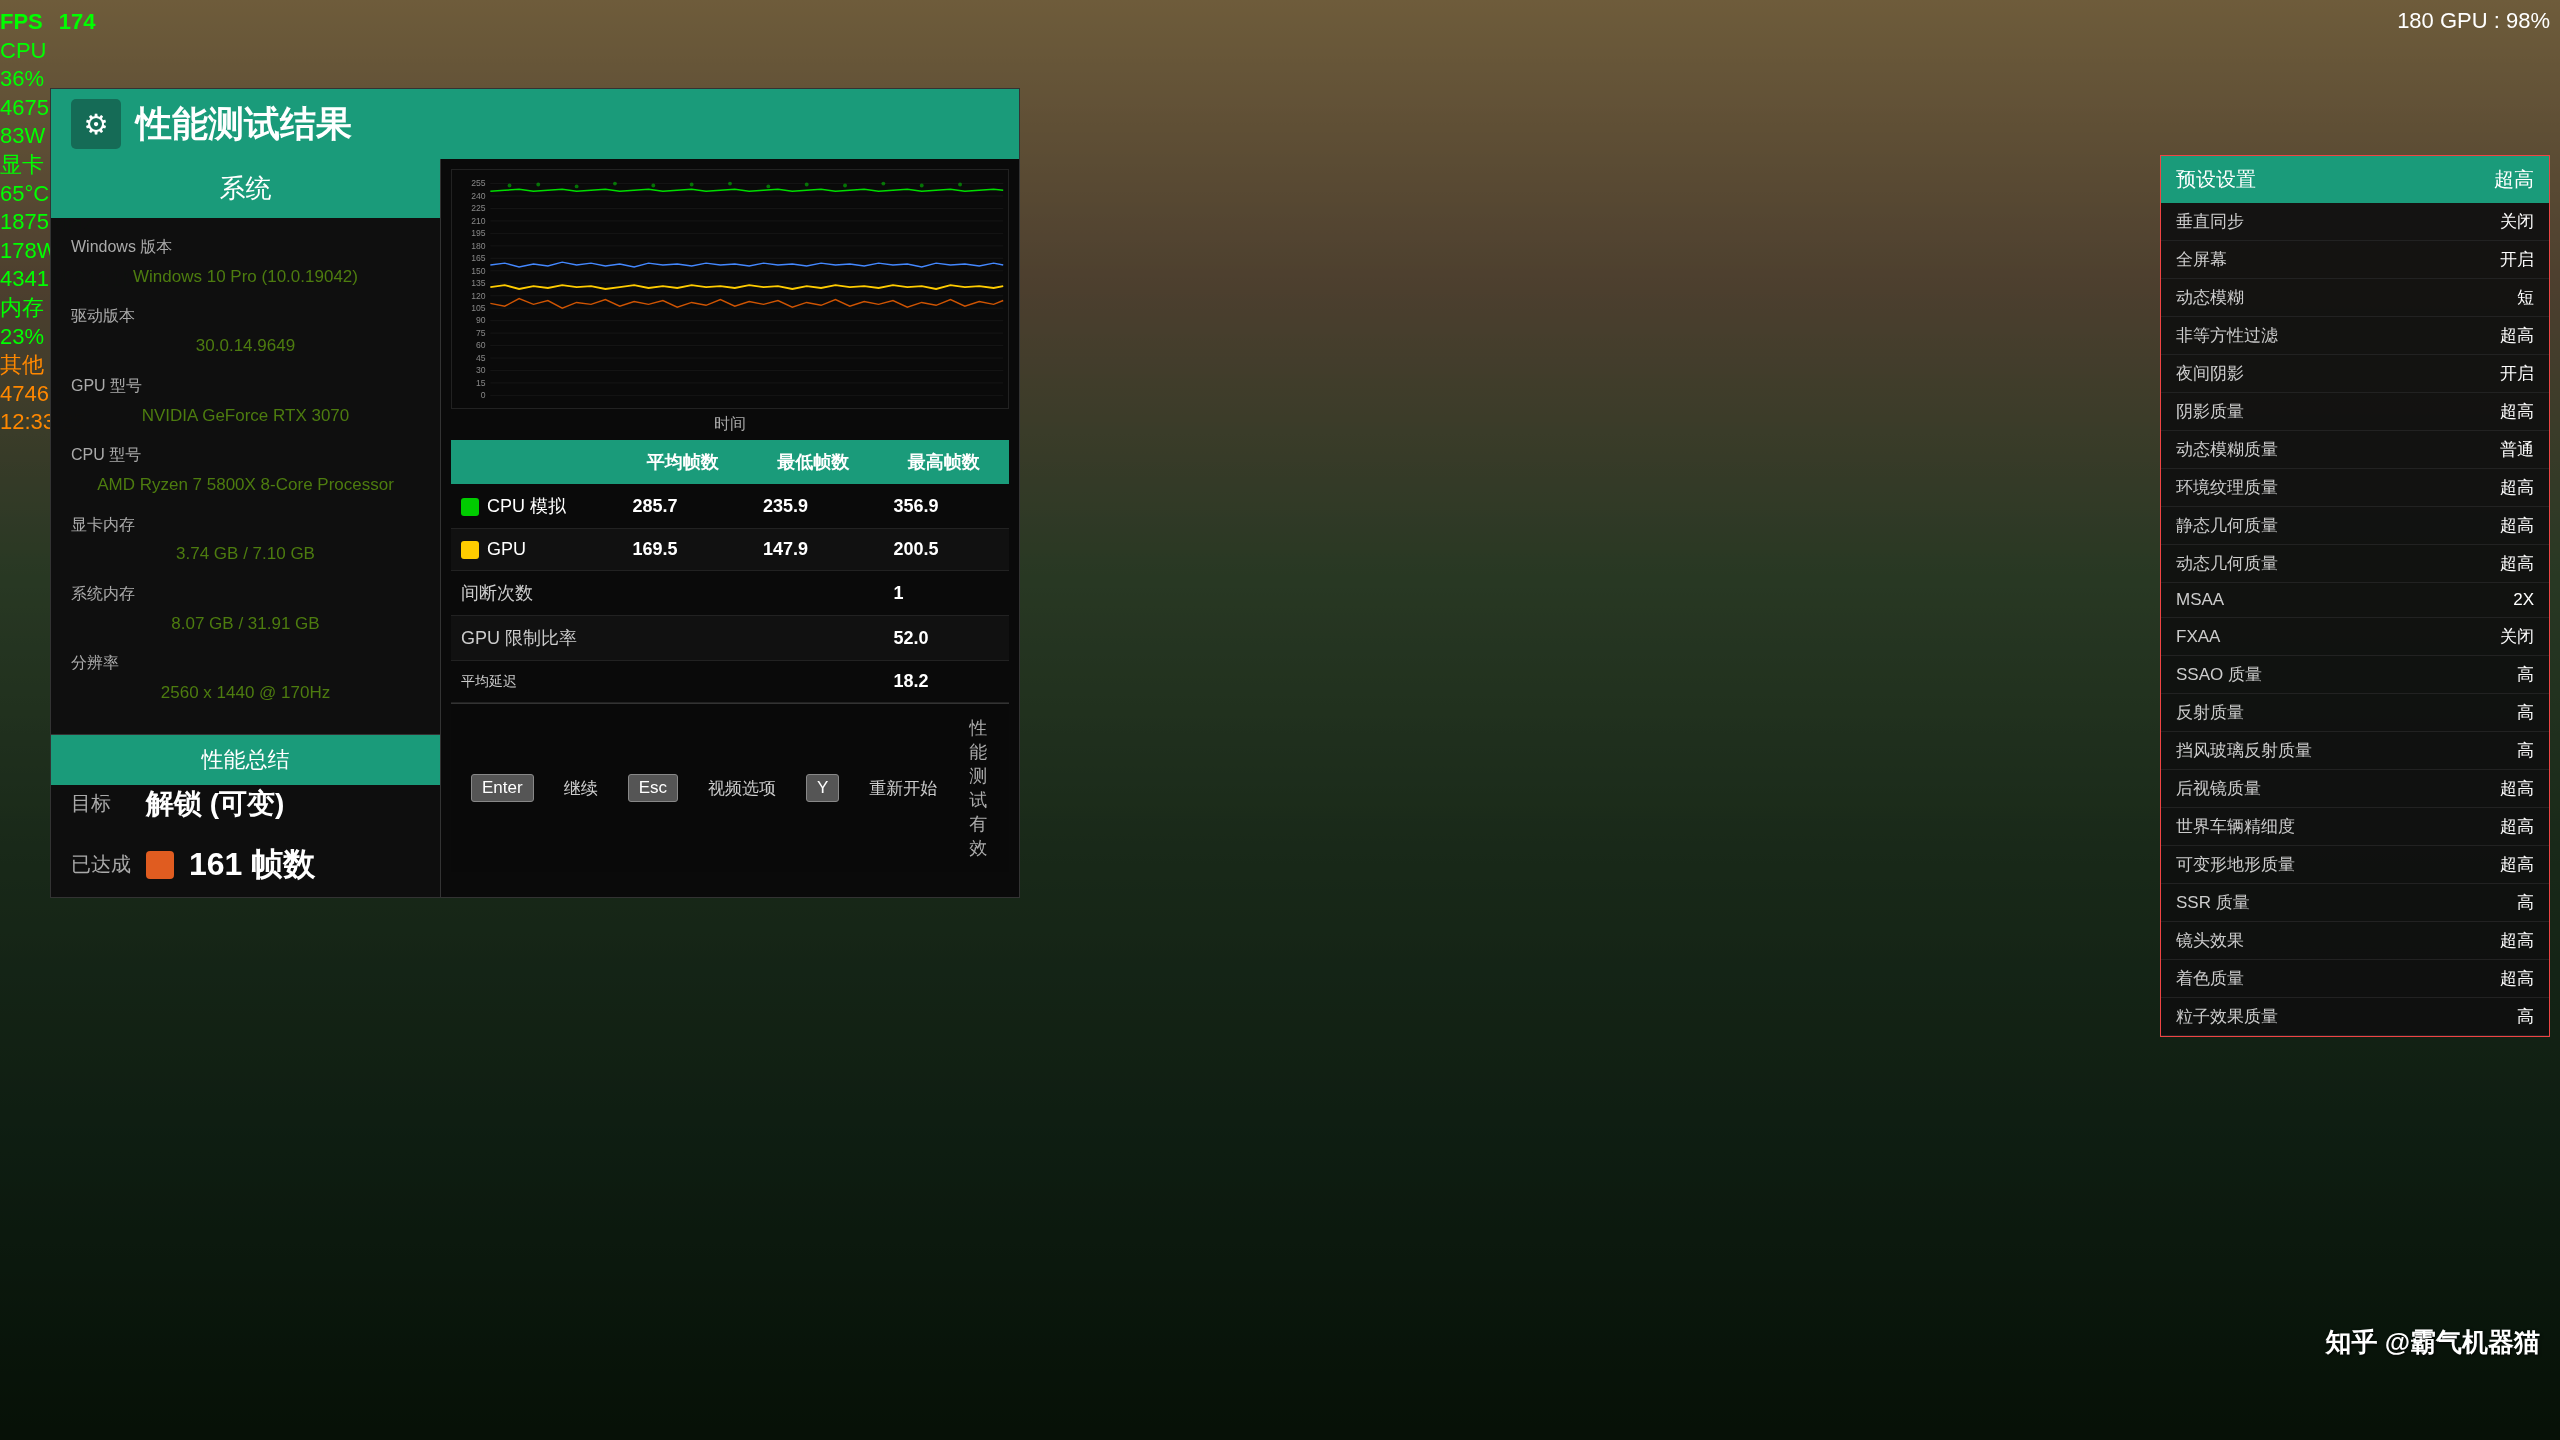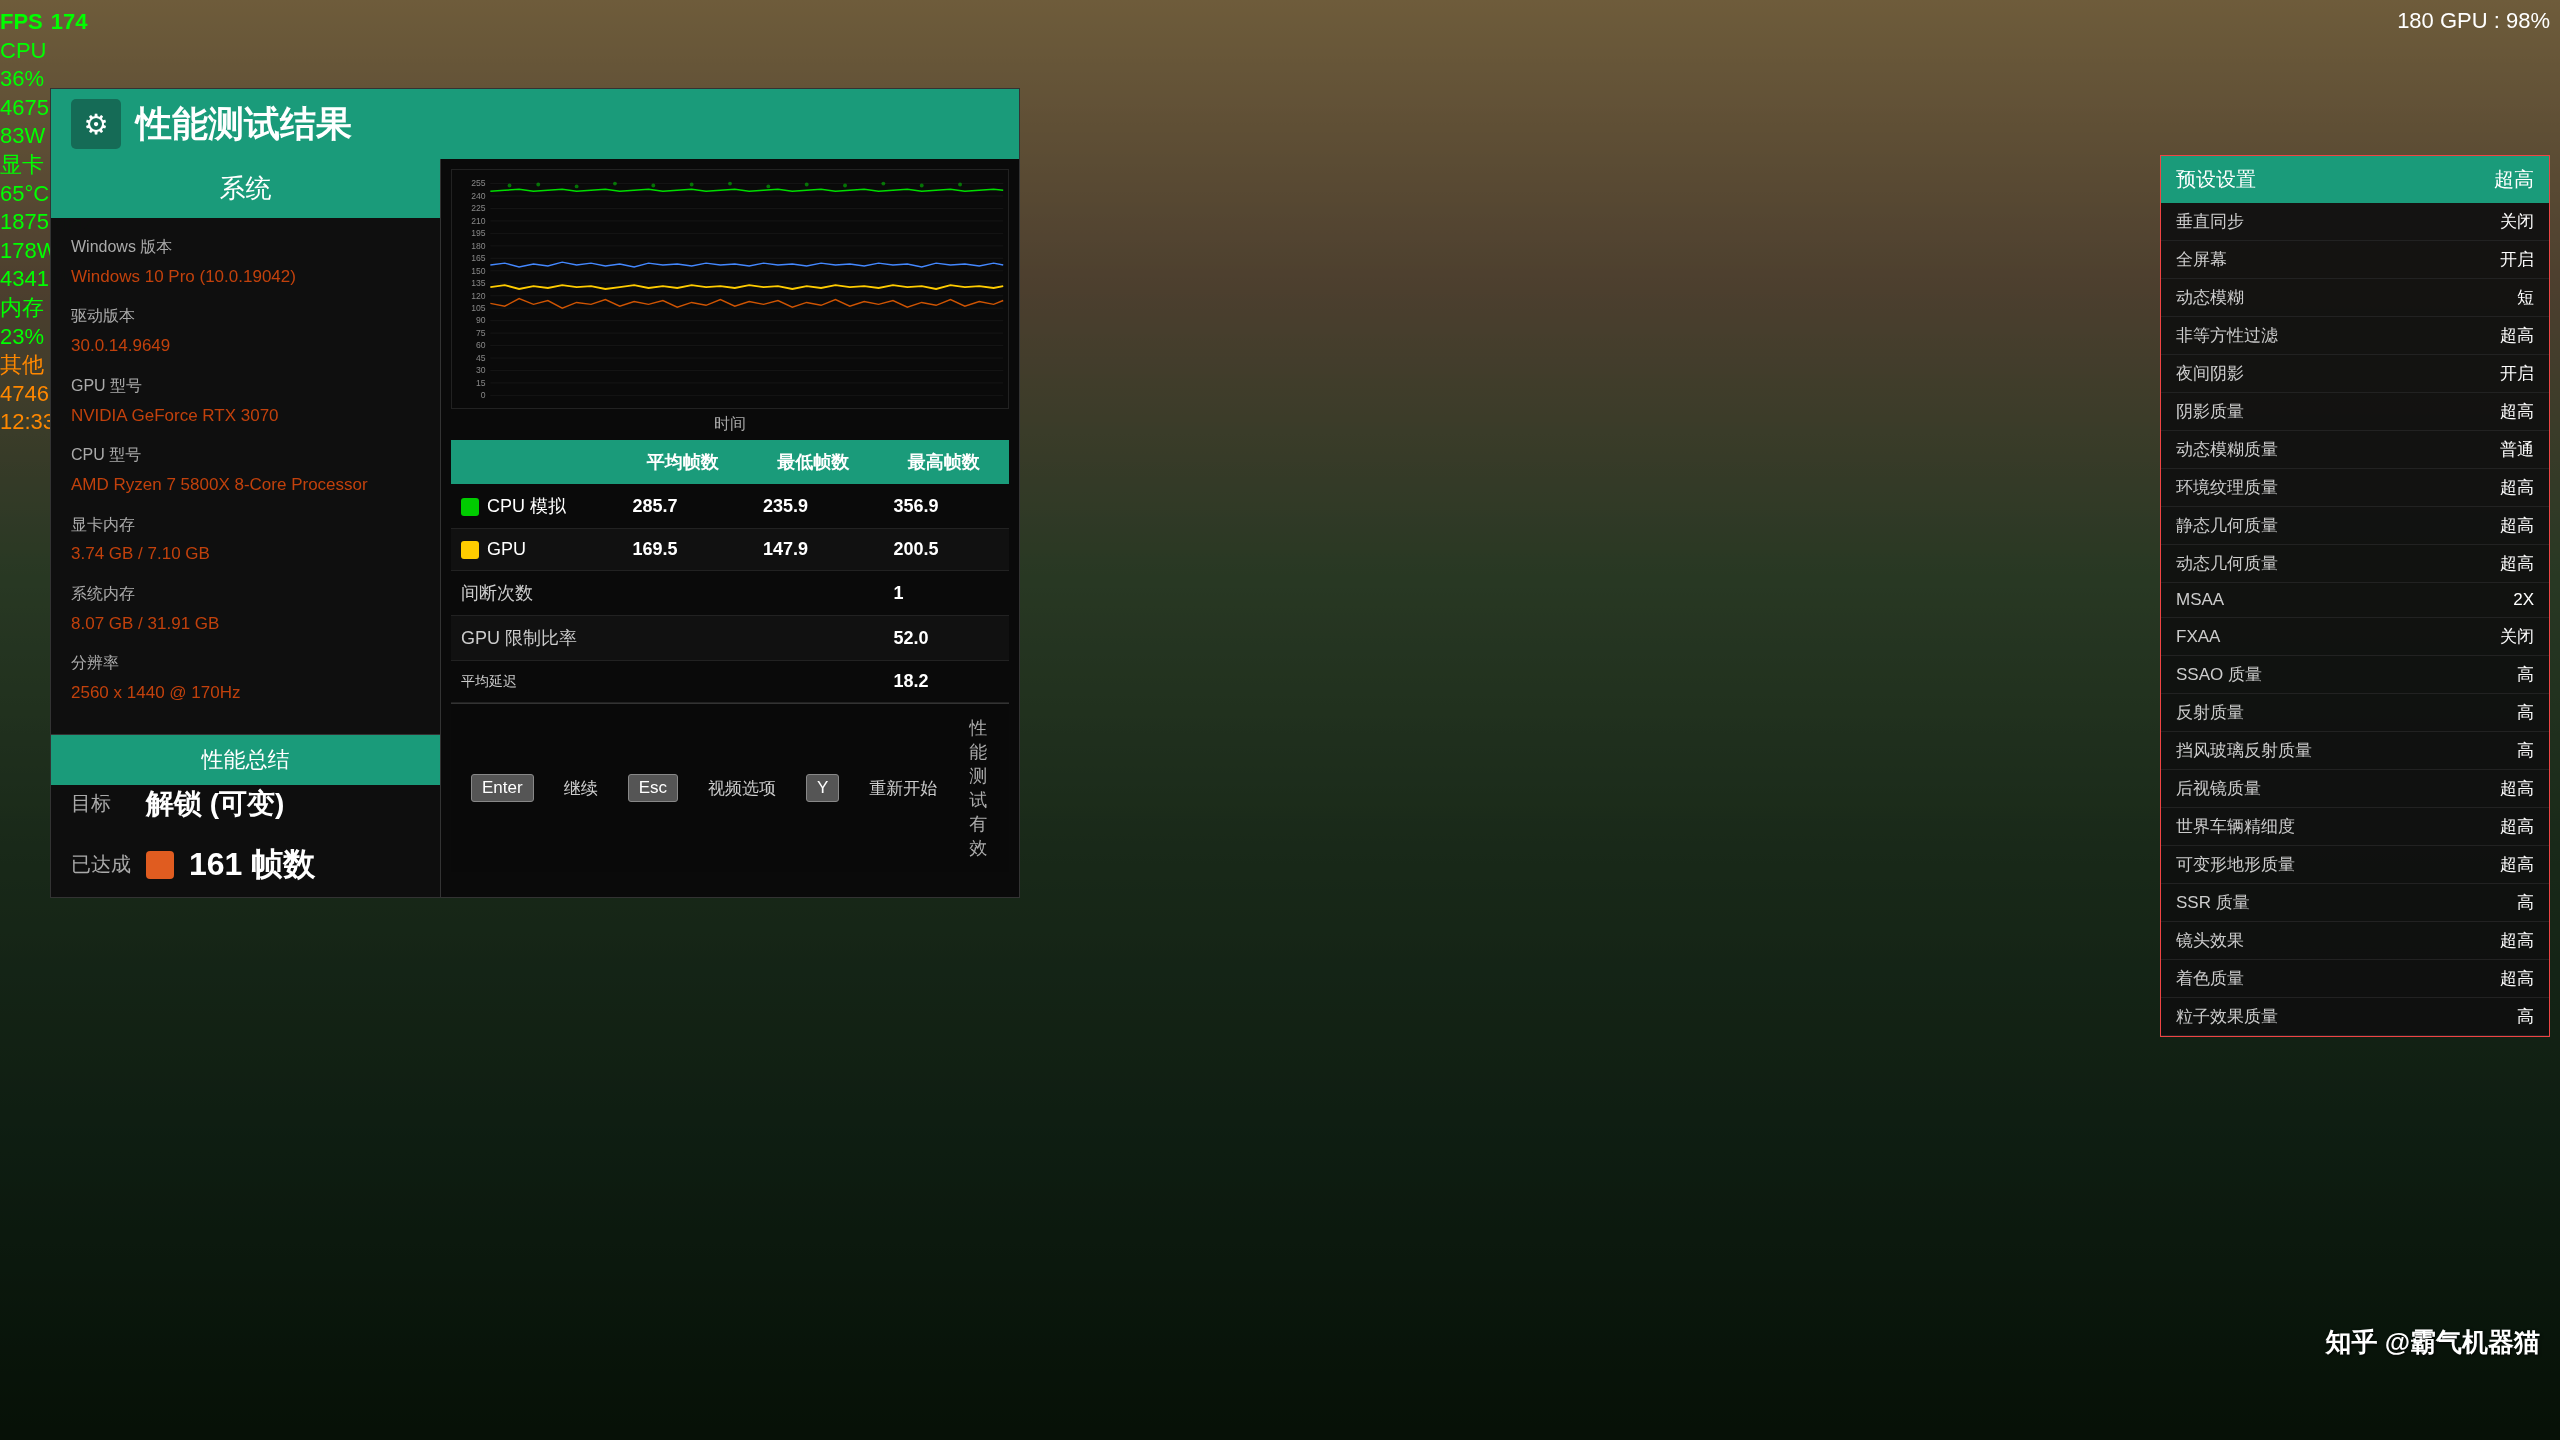--- a/index.html
+++ b/index.html
@@ -110,23 +110,24 @@
       padding: 15px 20px;
       font-size: 17px;
       color: #cccccc;
       line-height: 1.8;
     }
     .info-label {
       color: #aaaaaa;
       font-size: 16px;
     }
     .info-value {
-      color: #c2410c;
+      color: #4d7c0f;
       font-size: 17px;
       font-weight: 500;
+      text-align: center;
     }
     .info-row { margin-bottom: 10px; }
     
     .chart-section {
       flex: 1;
       background: rgba(10,10,10,0.95);
       padding: 10px;
     }
     .chart-area {
       width: 100%;
@@ -274,21 +275,21 @@
     
     .chart-svg { width: 100%; height: 100%; }
   </style>
 </head>
 <body>
 
 <div class="bg"></div>
 <div class="bg-overlay"></div>
 
 <div class="hud-topleft">
-  <div style="display:flex;gap:8px;">
+  <div style="display:flex;gap:16px;">
     <span class="hud-fps">FPS</span>
     <span class="hud-fps">174</span>
   </div>
   <div class="hud-cpu-label">CPU</div>
   <div class="hud-cpu-val">36%</div>
   <div class="hud-freq">4675MHz</div>
   <div class="hud-temp">83W</div>
   <div class="hud-gpu-label">显卡</div>
   <div class="hud-gpu-val">65°C</div>
   <div class="hud-gpu-freq">1875MHz</div>

